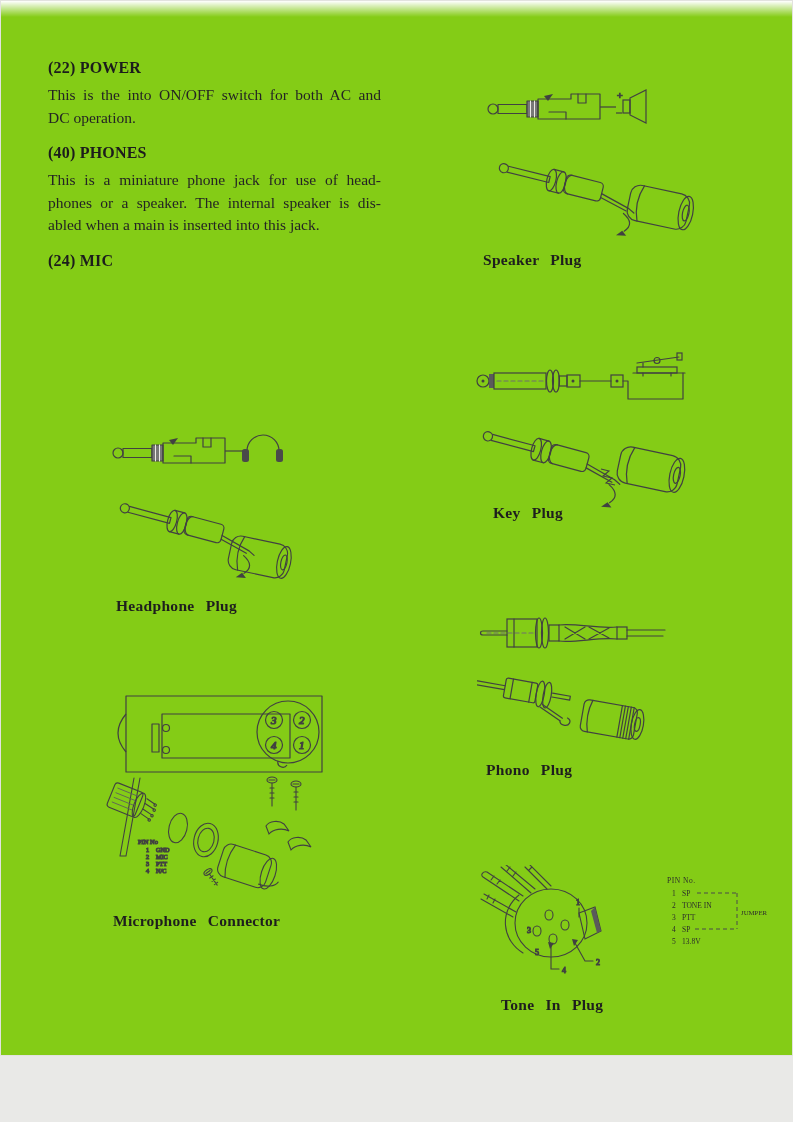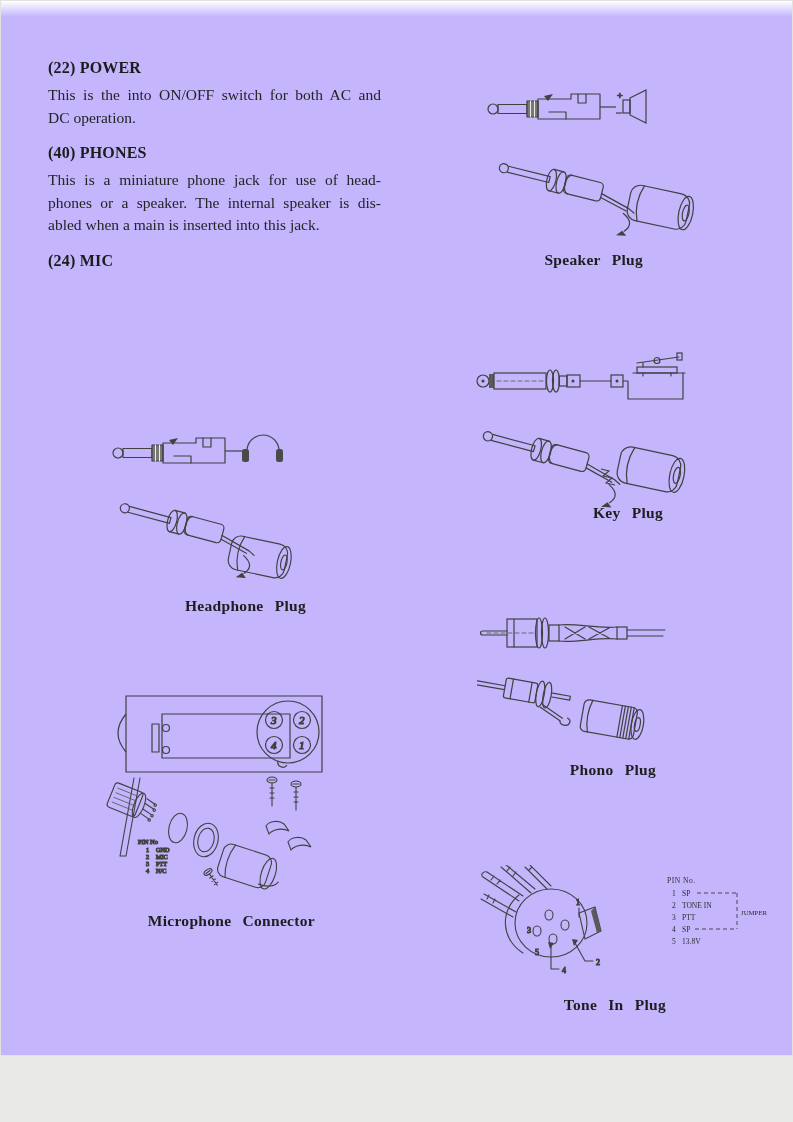--- a/index.html
+++ b/index.html
@@ -1,37 +1,37 @@
 <!DOCTYPE html>
 <html><head>
 <meta charset="utf-8">
 <style>
   * { margin:0; padding:0; box-sizing:border-box; }
   html,body { background:#e9e9e7; }
   .page {
     position:relative; width:793px; height:1056px; margin:0 auto;
-    background:#c4b5fd; color:#222; overflow:hidden;
+    background:#84cc16; color:#222; overflow:hidden;
     font-family:"Liberation Serif", serif;
     box-shadow:0 0 5px rgba(0,0,0,.18);
     border:1px solid #e2e2de;
   }
   .page::before{ 
     content:""; position:absolute; left:0; top:0; right:0; height:16px;
     background:linear-gradient(#ffffff, rgba(255,255,255,0)); pointer-events:none;
   }
   .textcol { position:absolute; left:47px; top:58px; width:333px; }
   .sec h3 { font-size:16px; font-weight:bold; letter-spacing:.2px; margin:15px 0 7px; color:#1c1c1c; }
   .sec:first-child h3 { margin-top:0; }
   .bl { font-size:15.5px; line-height:22.5px; color:#242424; }
   .jl { text-align:justify; text-align-last:justify; }
   .fig { position:absolute; }
   .fig svg { display:block; }
   .figcap {
     position:absolute; font-weight:bold; font-size:15.5px; color:#1e1e1e;
-    text-align:right; letter-spacing:.3px; word-spacing:.45em;
+    text-align:left; letter-spacing:.3px; word-spacing:.45em;
   }
   .footer {
     position:absolute; left:0; right:0; top:1062px; text-align:center;
     font-size:13.5px; word-spacing:9px; color:#3a3a3a;
   }
   text { font-family:"Liberation Serif", serif; fill:#2c2c2c; }
 </style>
 </head>
 <body>
 
@@ -268,21 +268,21 @@
           <text x="42" y="83" font-size="6.2">2</text>
           <text x="52" y="83" font-size="6.2">MIC</text>
           <text x="42" y="90" font-size="6.2">3</text>
           <text x="52" y="90" font-size="6.2">PTT</text>
           <text x="42" y="97" font-size="6.2">4</text>
           <text x="52" y="97" font-size="6.2">N/C</text>
         </g>
       </g>
     </svg>
   </div>
-  <div class="figcap" style="left:104px; top:911px; width:210px;">Microphone Connector</div>
+  <div class="figcap" style="left:112px; top:911px; width:210px;">Microphone Connector</div>
 
   <div class="fig" style="left:478px; top:864px;">
     <svg width="300" height="130" viewBox="0 0 300 130">
       <g stroke="#414141" fill="none" stroke-width="1.1" stroke-linecap="round">
         <ellipse cx="72" cy="58" rx="36" ry="34"></ellipse>
         <path d="M40,30 A38,36 0 0 0 44,88"></path>
         <path d="M40,36 L4,12 M44,31 L8,7 M4,12 a4,3 0 0 1 4,-5 M12,15 l3,-4 M18,19 l3,-4"></path>
         <path d="M52,28 L22,2 M56,24 L26,-1 M28,6 l3,-4 M34,11 l3,-4"></path>
         <path d="M68,24 L46,2 M72,21 L50,-1 M50,5 l3,-3"></path>
         <path d="M34,52 L2,34 M37,47 L5,29 M8,34 l2,-4 M14,38 l2,-4"></path>

